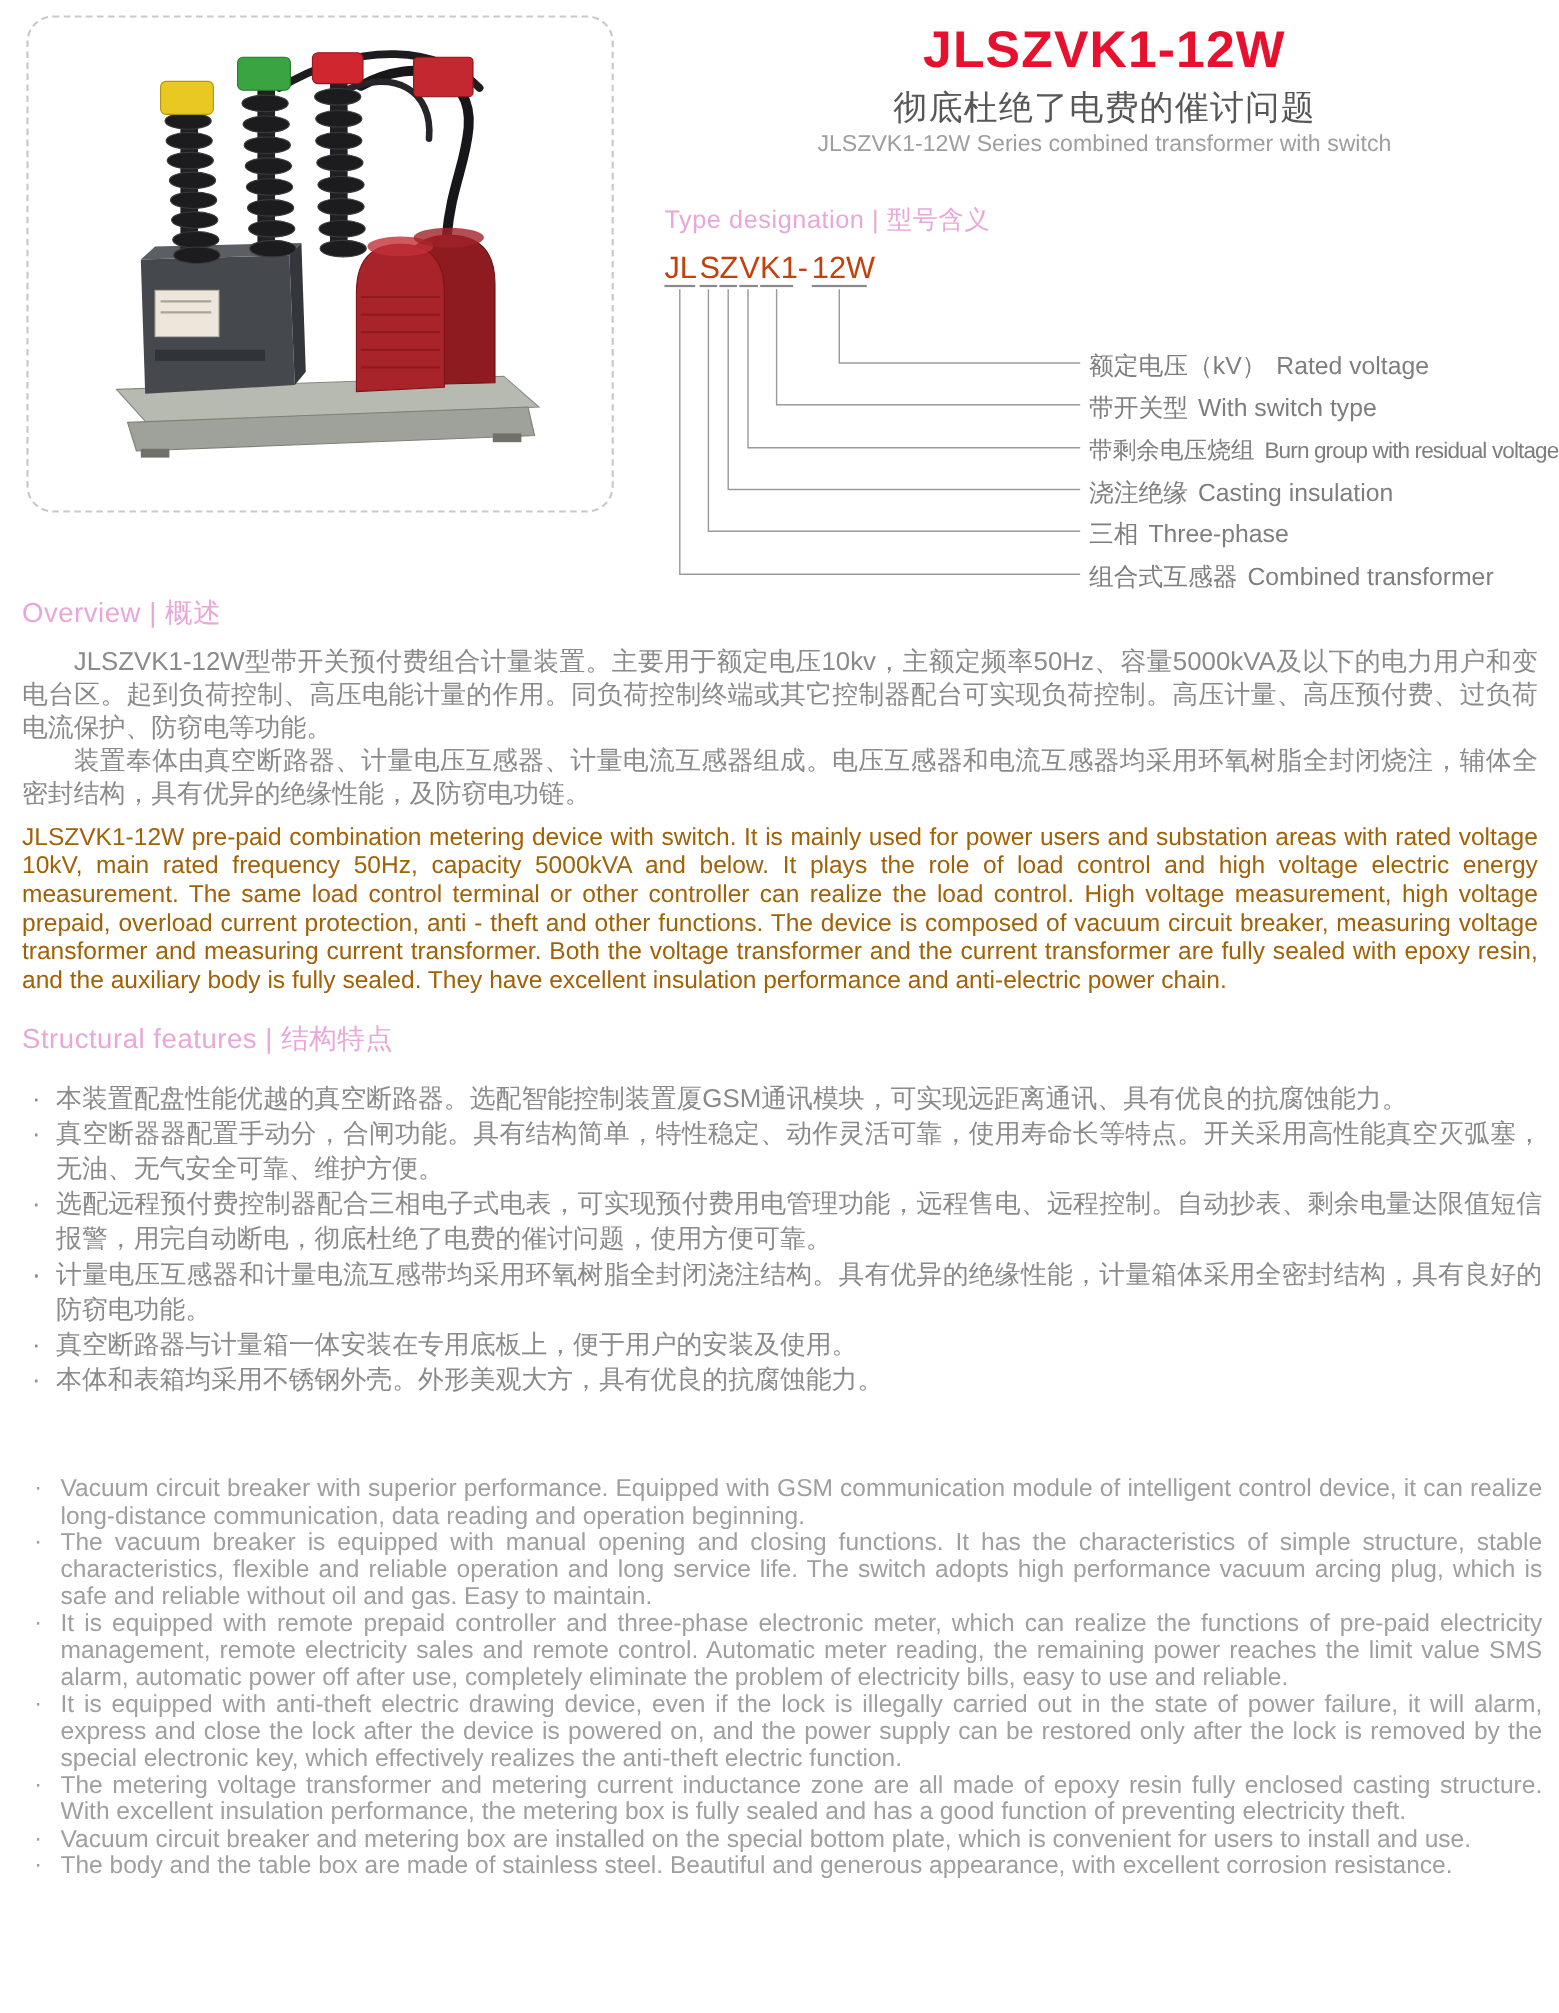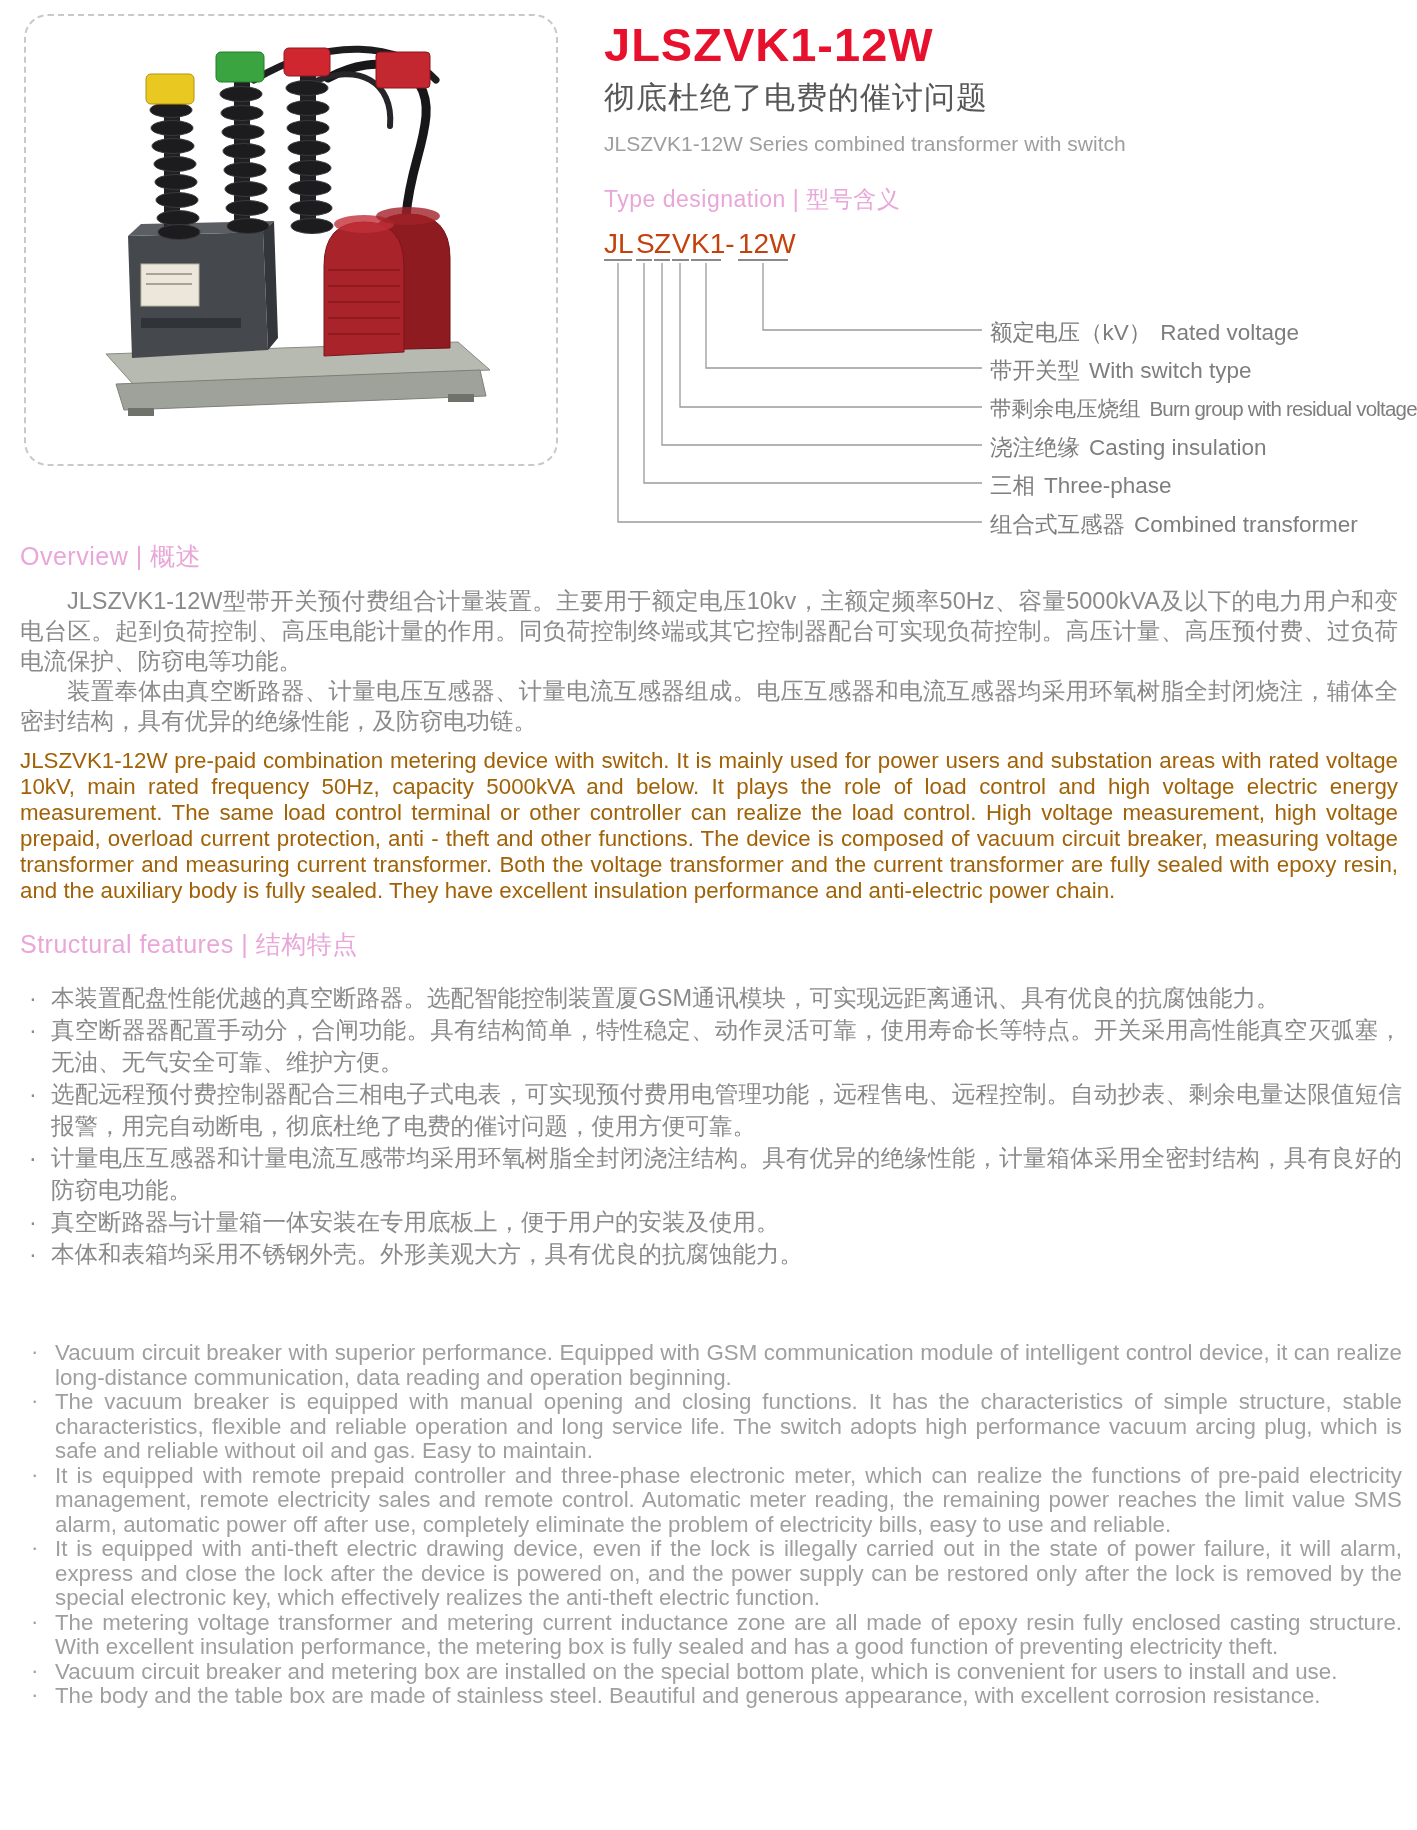--- a/index.html
+++ b/index.html
@@ -3,24 +3,24 @@
 <meta charset="utf-8">
 <style>
   html,body{margin:0;padding:0;background:#fff;}
   .page{position:relative;width:1417px;height:1830px;background:#ffffff;overflow:hidden;
         font-family:"Liberation Sans","DejaVu Sans",sans-serif;}
   
   .photo-box{position:absolute;left:24px;top:14px;width:534px;height:452px;
              border:2px dashed #c9c9c9;border-radius:24px;box-sizing:border-box;}
   .photo-box svg{position:absolute;left:2px;top:2px;}
   
-  .brand{position:absolute;left:604px;top:20px;width:800px;}
+  .brand{position:absolute;left:604px;top:20px;width:800px;text-align:center;}
   .title{font-size:47px;font-weight:bold;color:#e8112d;letter-spacing:1px;line-height:1.05;}
   .subtitle-zh{font-size:31px;color:#575757;margin-top:8px;letter-spacing:1px;}
-  .subtitle-en{font-size:21px;color:#9e9e9e;margin-top:13px;}
+  .subtitle-en{font-size:21px;color:#9e9e9e;margin-top:0;}
   .pink-heading{color:#e9a6d8;font-size:25px;letter-spacing:0.5px;}
   .type-heading{position:absolute;left:604px;top:184px;font-size:23px;}
   
   .code-seg{position:absolute;top:228px;height:33px;font-size:28px;color:#c2410c;
             text-align:center;box-sizing:border-box;}
   .code-seg.u{border-bottom:2px solid #8a8a8a;}
   
   .diagram-svg{position:absolute;left:0;top:0;width:1417px;height:560px;pointer-events:none;}
   .diag-label{position:absolute;left:990px;width:425px;height:26px;font-size:22.5px;
               color:#7e7e7e;white-space:nowrap;}

